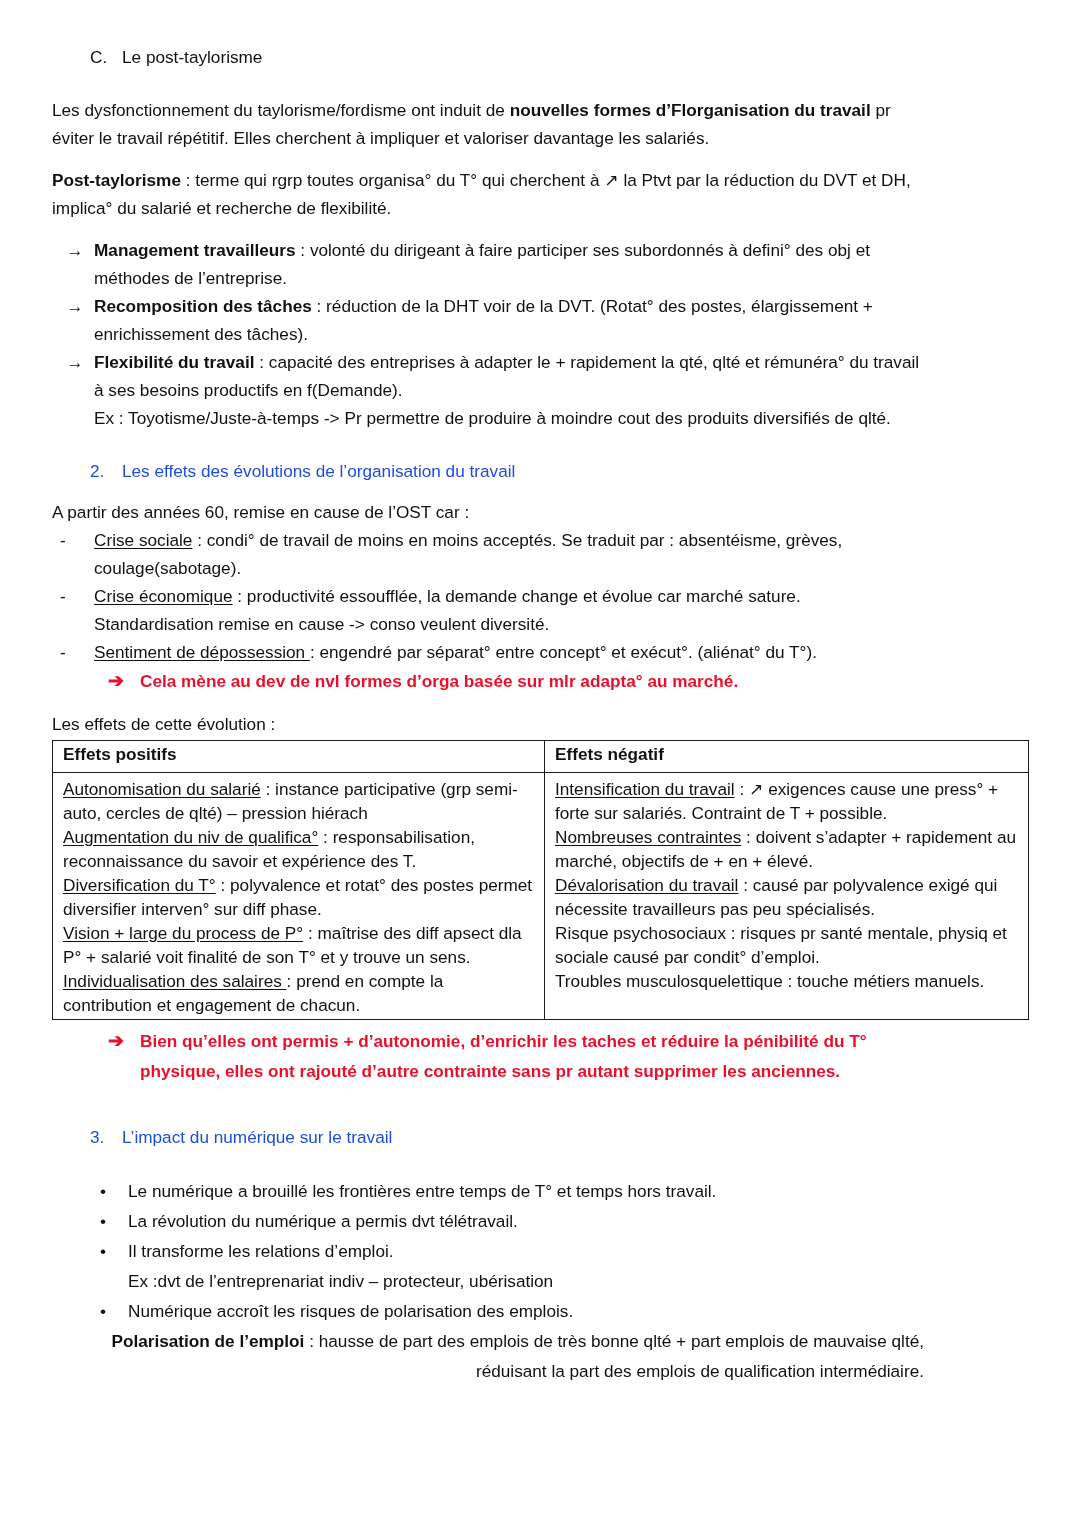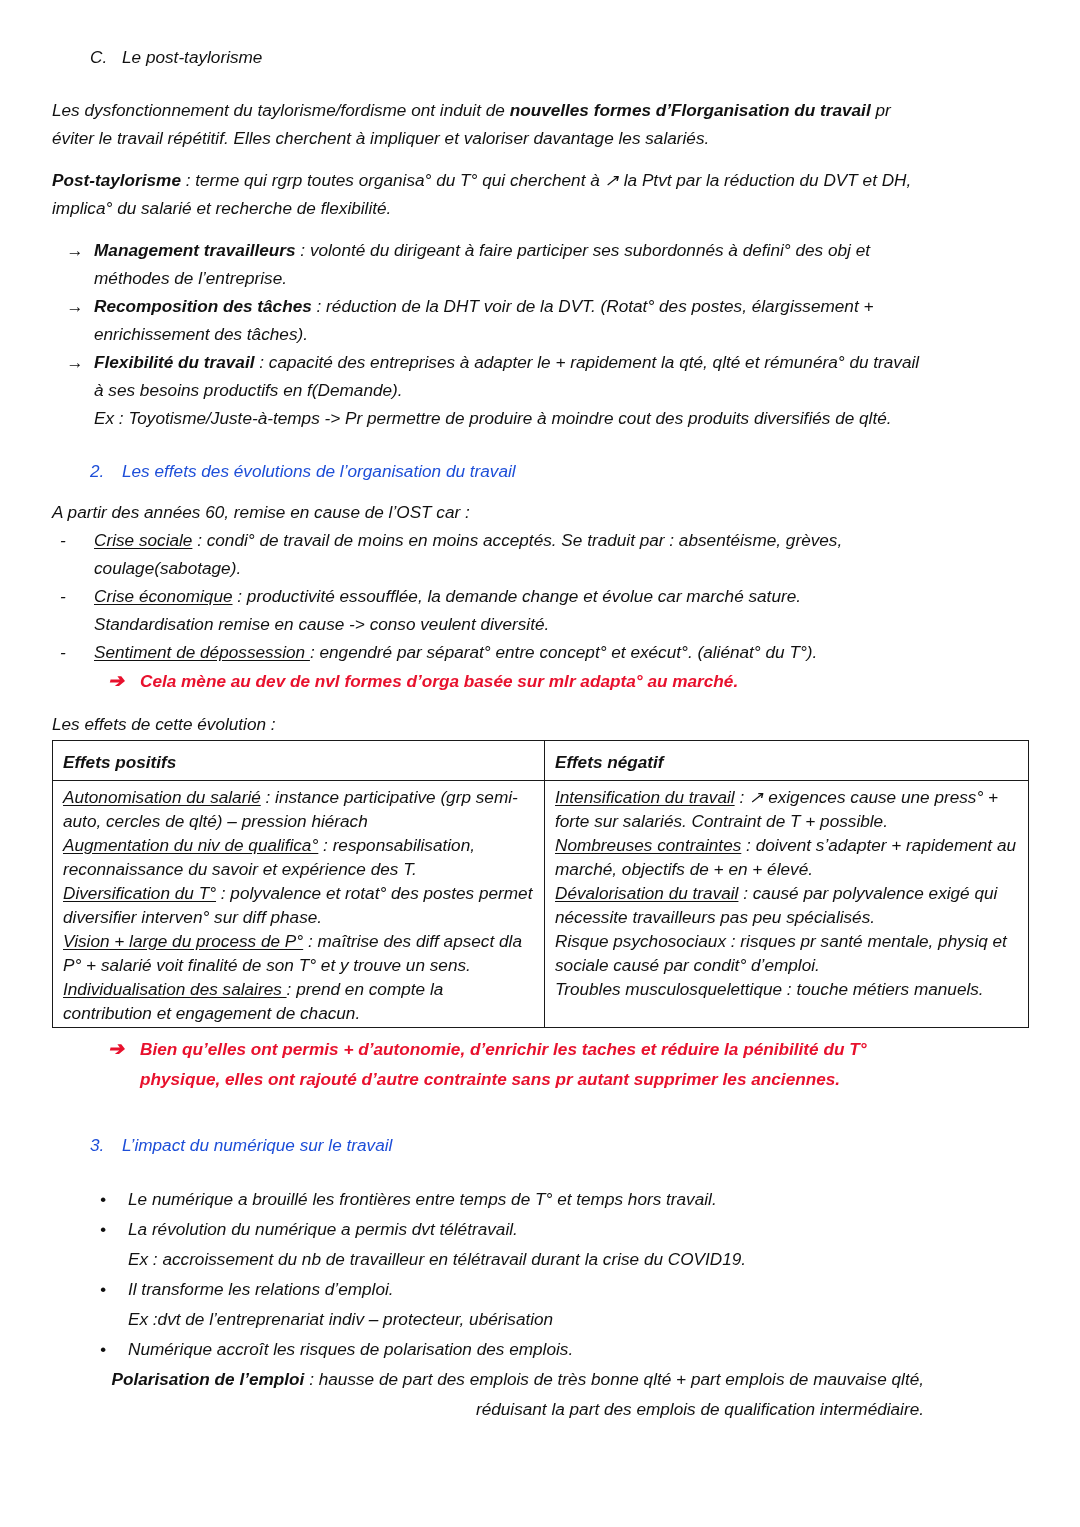--- a/index.html
+++ b/index.html
@@ -13,21 +13,20 @@
     font-family: "Liberation Sans", sans-serif;
     color: #111111;
     -webkit-font-smoothing: antialiased;
   }
   .page {
     position: relative;
     width: 976px;
     height: 1527px;
     box-sizing: border-box;
     padding: 44px 52px 20px 52px;
-    font-style: italic;
   }
 
   
   .p {
     font-size: 17.2px;
     line-height: 28px;
     margin: 0 0 14px 0;
   }
   .p.tight { margin-bottom: 0; }
   b, .b { font-weight: bold; }
@@ -138,21 +137,21 @@
     border: 1.5px solid #1a1a1a;
     vertical-align: top;
     padding: 4px 10px 2px 10px;
     font-size: 17.2px;
     line-height: 24px;
     text-align: left;
     font-weight: normal;
   }
   .effects-table th {
     font-weight: bold;
-    padding: 8px 10px 5px 10px;
+    padding: 0 10px 5px 10px;
     line-height: 26px;
   }
   .effects-table col.c1 { width: 492px; }
   .effects-table col.c2 { width: 484px; }
   .cell-line { display: block; }
   .cell-body { min-height: 300px; }
 
   .spacer-sm { height: 14px; }
   .spacer-md { height: 26px; }
   .spacer-lg { height: 38px; }
@@ -279,21 +278,20 @@
   <div class="bullet-list">
 
     <div class="bullet-item">
       <span class="bullet-glyph">•</span>
       <span>Le numérique a brouillé les frontières entre temps de T° et temps hors travail.</span>
     </div>
 
     <div class="bullet-item">
       <span class="bullet-glyph">•</span>
       <span>La révolution du numérique a permis dvt télétravail.</span>
-      <span class="sub-line">Ex : accroissement du nb de travailleur en télétravail durant la crise du COVID19.</span>
     </div>
 
     <div class="bullet-item">
       <span class="bullet-glyph">•</span>
       <span>Il transforme les relations d’emploi.</span>
       <span class="sub-line">Ex :dvt de l’entreprenariat indiv – protecteur, ubérisation</span>
     </div>
 
     <div class="bullet-item">
       <span class="bullet-glyph">•</span>

